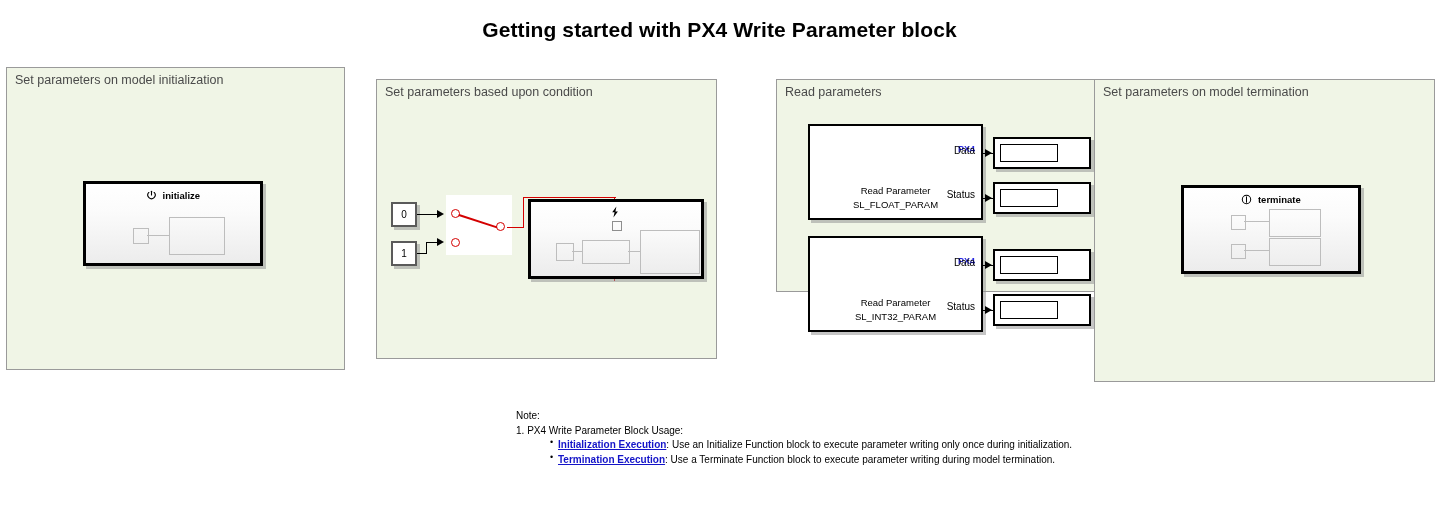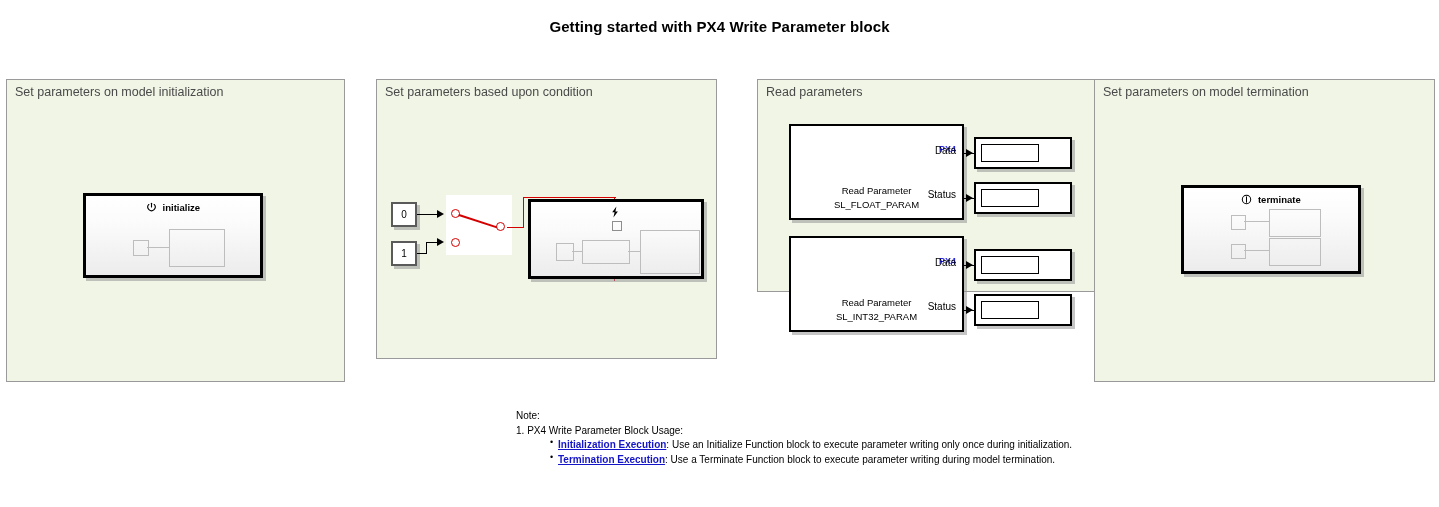--- a/index.html
+++ b/index.html
@@ -3,37 +3,37 @@
 <meta charset="utf-8">
 <style>
   html,body{margin:0;padding:0;}
   body{
     width:1439px;height:507px;background:#ffffff;
     font-family:"Liberation Sans", sans-serif;
     color:#000; overflow:hidden; position:relative;
   }
   .page-title{
     position:absolute; left:0; top:18px; width:1439px; text-align:center;
-    font-size:15px; font-weight:bold; letter-spacing:.1px;
+    font-size:21px; font-weight:bold; letter-spacing:.1px;
   }
 
   
   .panel{
     position:absolute; background:#f0f5e6;
     border:1px solid #9a9a9a;
     box-sizing:border-box;
   }
   .panel-title{
     position:absolute; left:8px; top:5px;
     font-size:12.5px; color:#4a4a4a; white-space:nowrap;
   }
 
-  #panel-1{ left:6px;  top:79px; width:339px; height:303px; }
+  #panel-1{ left:6px;  top:67px; width:339px; height:303px; }
   #panel-2{ left:376px;top:79px; width:341px; height:280px; }
-  #panel-3{ left:757px;top:79px; width:341px; height:213px; }
+  #panel-3{ left:776px;top:79px; width:341px; height:213px; }
   #panel-4{ left:1094px;top:79px;width:341px; height:303px; }
 
   
   .blk{ position:absolute; box-sizing:border-box; }
   .shadow{ box-shadow:3px 3px 0 0 rgba(150,150,150,.55); }
 
   
   .subsys{
     border:3px solid #000;
     background:linear-gradient(to bottom,#ffffff 0%,#fbfbfb 35%,#ececec 100%);

